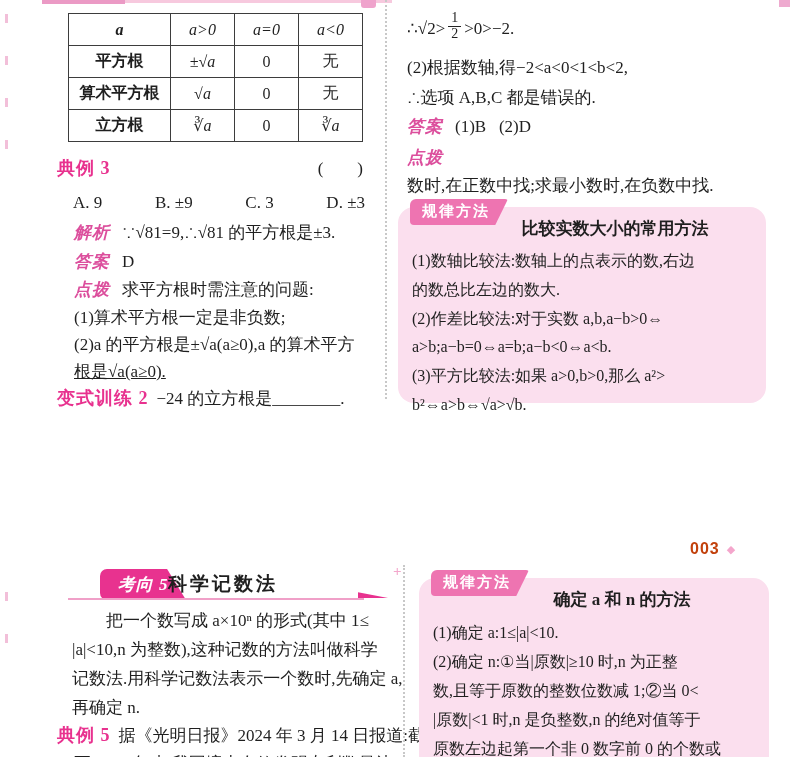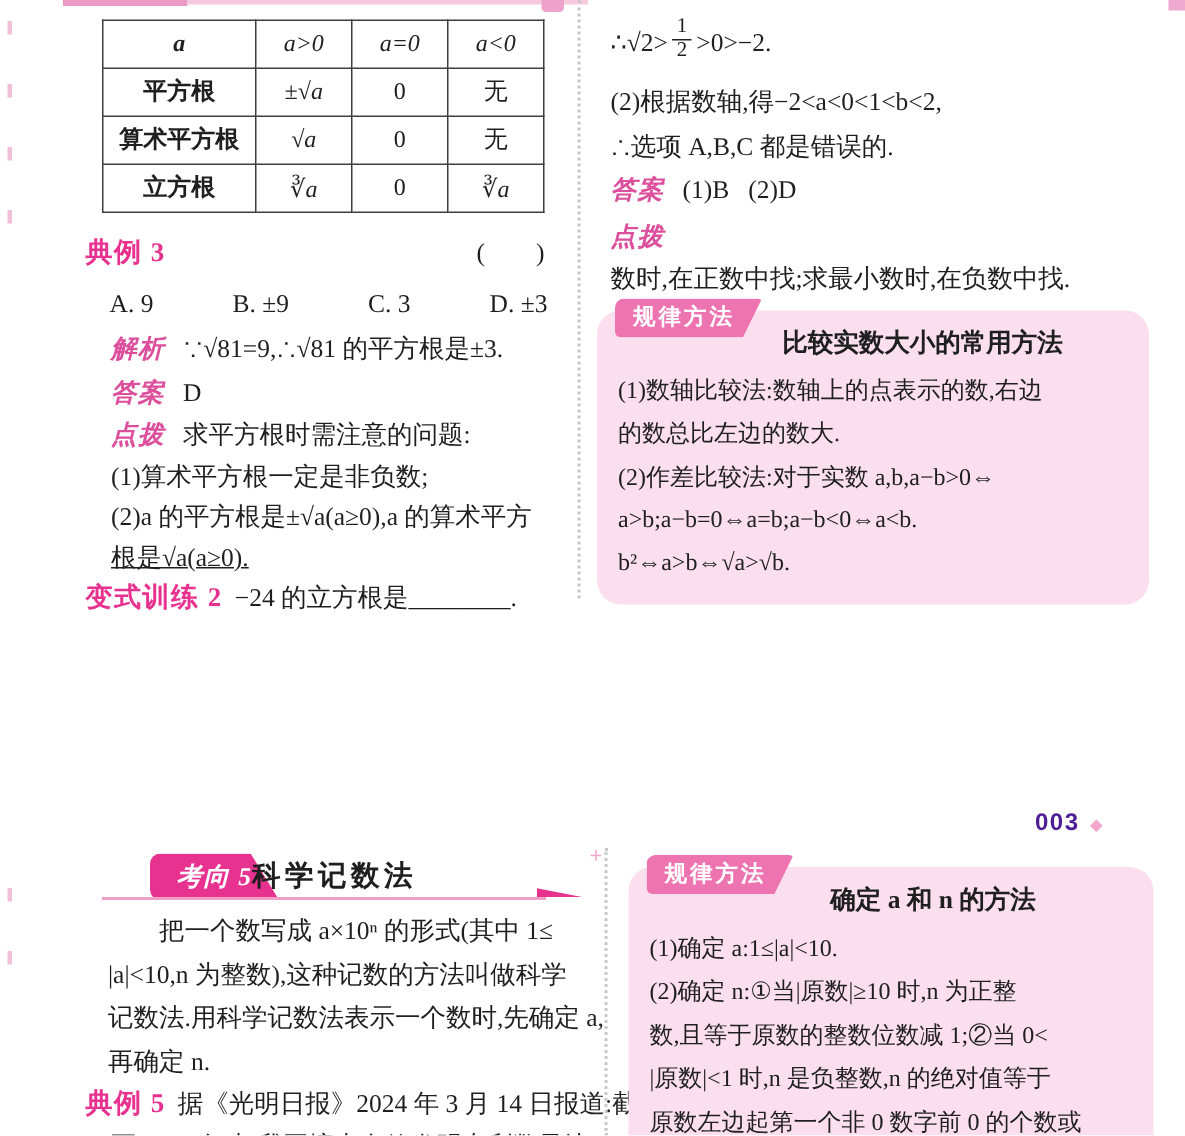--- a/index.html
+++ b/index.html
@@ -60,21 +60,21 @@
     font-size:15px;font-weight:700;letter-spacing:2px;padding:3px 18px 4px 12px;
     clip-path:polygon(0 0,100% 0,87% 100%,0 100%);border-radius:6px 3px 0 4px;
     font-family:"Liberation Sans","DejaVu Sans",sans-serif;
   }
   .mtitle{text-align:center;font-weight:700;font-size:17px;padding:10px 14px 0 80px;white-space:pre;}
   .mlines{padding:7px 14px 0 14px;font-size:16px;line-height:28.8px;}
   .mlines div{white-space:pre;}
 
   
   .pagenum{position:absolute;left:690px;top:540px;display:flex;align-items:center;font-family:"Liberation Sans","DejaVu Sans",sans-serif;}
-  .pagenum .num{font-size:16px;font-weight:700;color:#4c1d95;letter-spacing:1px;}
+  .pagenum .num{font-size:16px;font-weight:700;color:#c2410c;letter-spacing:1px;}
   .pagenum .dia{color:#f4a6cc;font-size:11px;margin-left:7px;}
 
   
   .sec-tab{
     position:absolute;left:68px;top:569px;width:86px;height:31px;background:var(--accent);
     color:#fff;display:flex;align-items:center;justify-content:center;
     clip-path:polygon(0 0,78% 0,100% 100%,0 100%);border-radius:7px 0 0 7px;
     font-weight:700;font-size:17px;font-style:italic;letter-spacing:1px;white-space:pre;margin-left:32px;
   }
   .sec-title{position:absolute;left:168px;top:571px;font-size:19px;font-weight:700;letter-spacing:3px;}
@@ -191,20 +191,21 @@
   <div class="line" style="left:407px;top:172px;">数时,在正数中找;求最小数时,在负数中找.</div>
 
   <div class="mbox" style="left:398px;top:207px;width:368px;height:196px;">
     <div class="mtab">规律方法</div>
     <div class="mtitle">比较实数大小的常用方法</div>
     <div class="mlines">
       <div>(1)数轴比较法:数轴上的点表示的数,右边</div>
       <div>的数总比左边的数大.</div>
       <div>(2)作差比较法:对于实数 a,b,a−b&gt;0⇔</div>
       <div>a&gt;b;a−b=0⇔a=b;a−b&lt;0⇔a&lt;b.</div>
+      <div>(3)平方比较法:如果 a&gt;0,b&gt;0,那么 a²&gt;</div>
       <div>b²⇔a&gt;b⇔√a&gt;√b.</div>
     </div>
   </div>
 
   <div class="pagenum">
     <span class="num">003</span>
     <span class="dia">◆</span>
   </div>
 
   <div class="sec-tab">考向 5</div>

